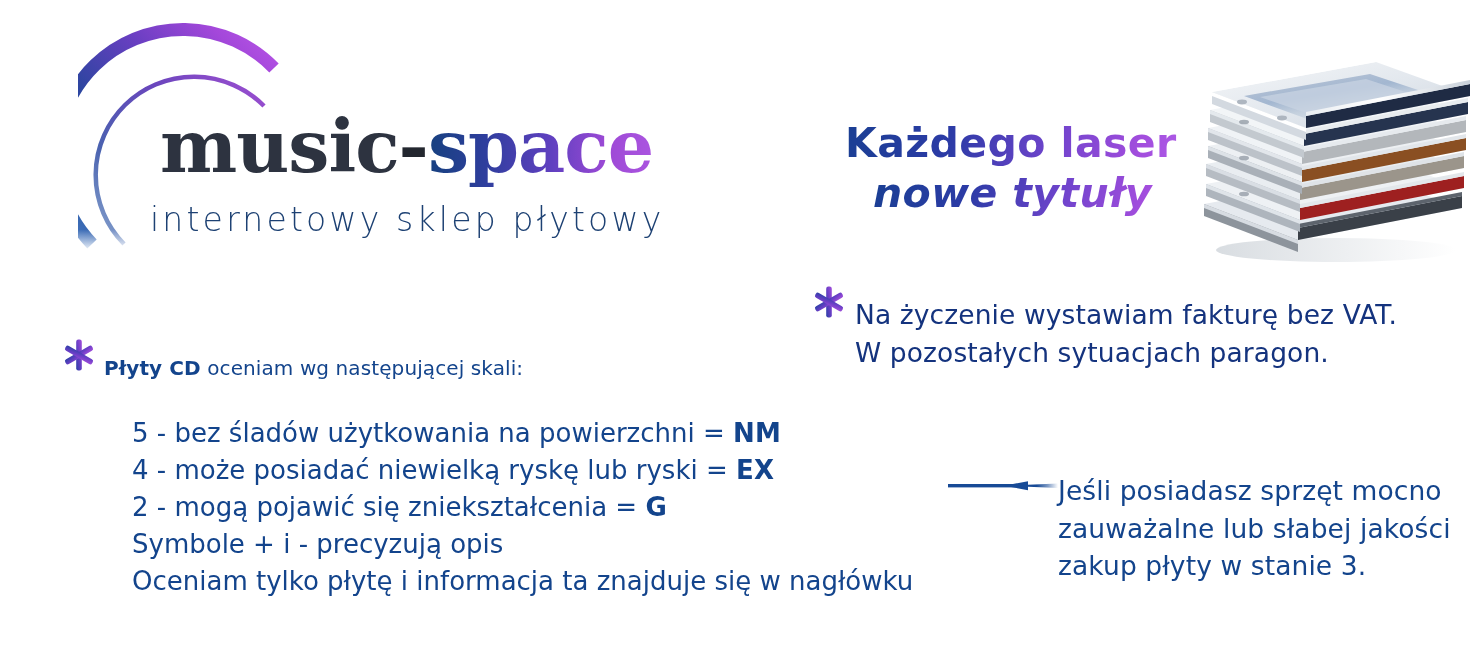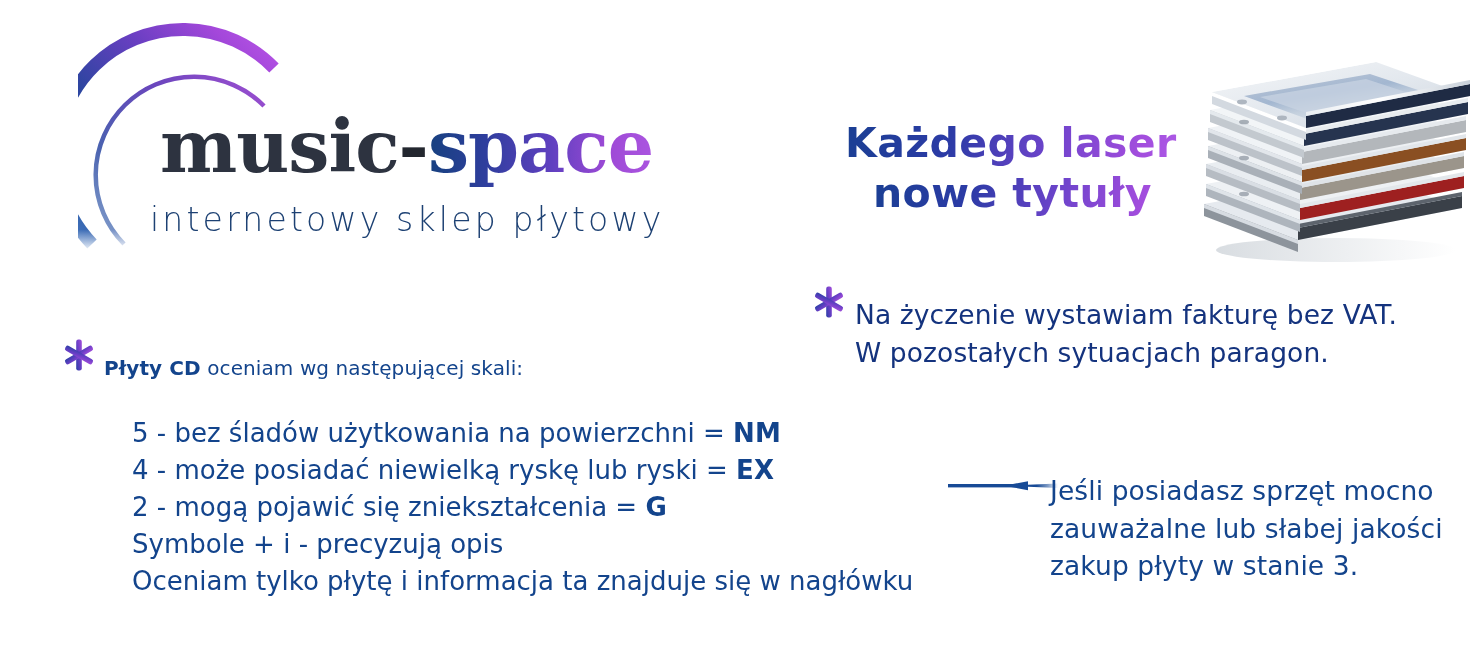--- a/index.html
+++ b/index.html
@@ -83,20 +83,21 @@
   #slogan .ln {
     display: block;
     white-space: nowrap;
     background: linear-gradient(100deg, #1a3f93 0%, #2c3ba6 32%, #6f44cc 62%, #a24ddd 88%, #ad5ae6 100%);
     -webkit-background-clip: text;
     background-clip: text;
     color: transparent;
   }
   #slogan .ln2 {
     margin-left: 28px;
+    font-style: italic;
   }
 
   
   #cd-stack {
     position: absolute;
     left: 1186px;
     top: 52px;
     width: 292px;
     height: 212px;
   }
@@ -157,21 +158,21 @@
   }
 
   
   #advice {
     left: 1050px;
     top: 472px;
     font-size: 26.5px;
     line-height: 1.42;
     letter-spacing: 0.1px;
   }
-  #advice .ln { display: block; }
+  #advice .ln { display: block; margin-left: 8px; }
 </style>
 </head>
 <body>
 
 <div id="banner">
 
   <div id="logo-block">
 
     <svg id="logo-arcs" viewBox="0 0 300 230">
       <defs>

